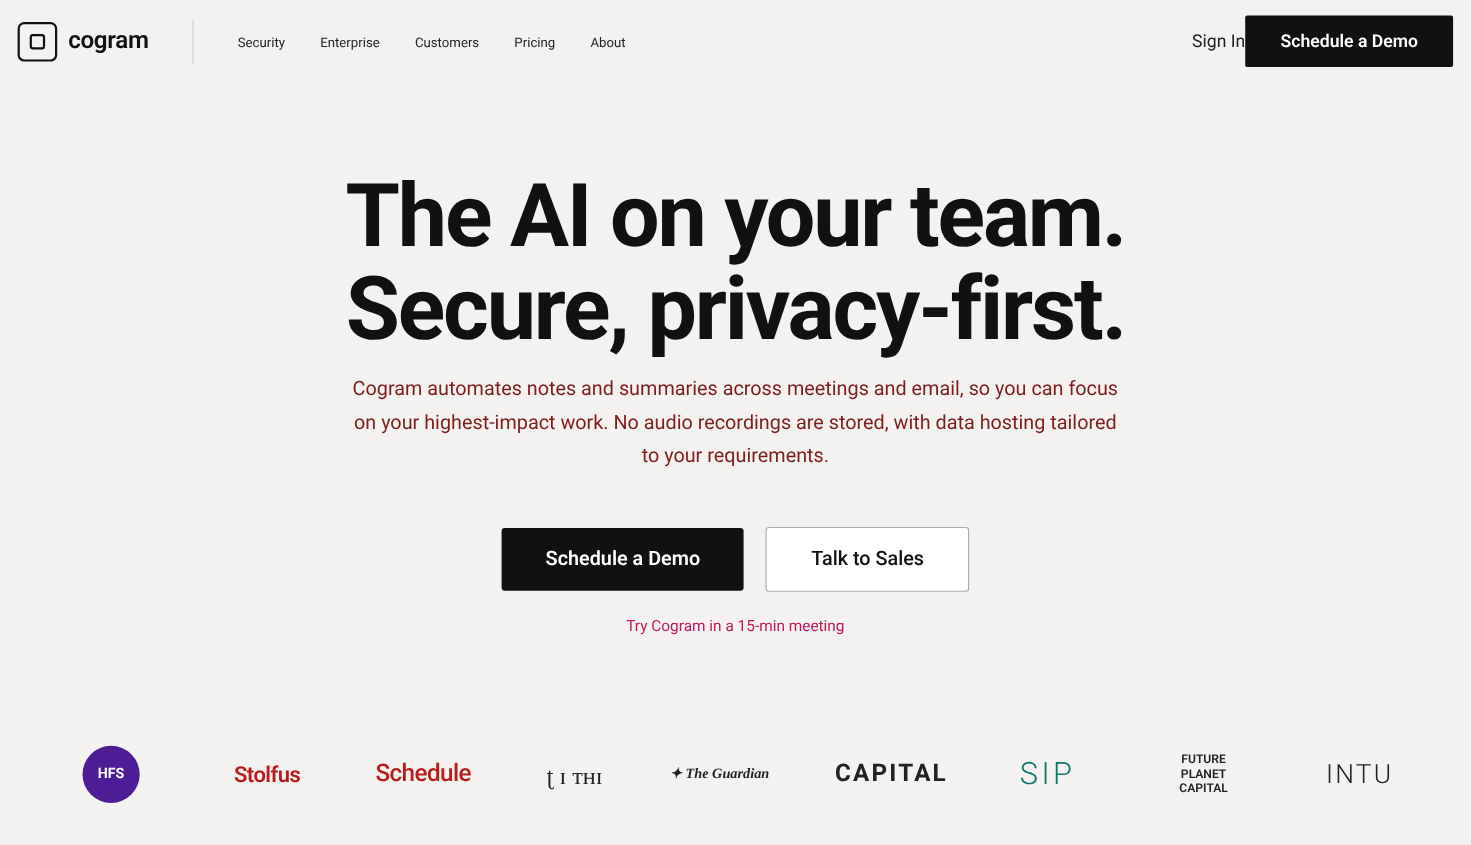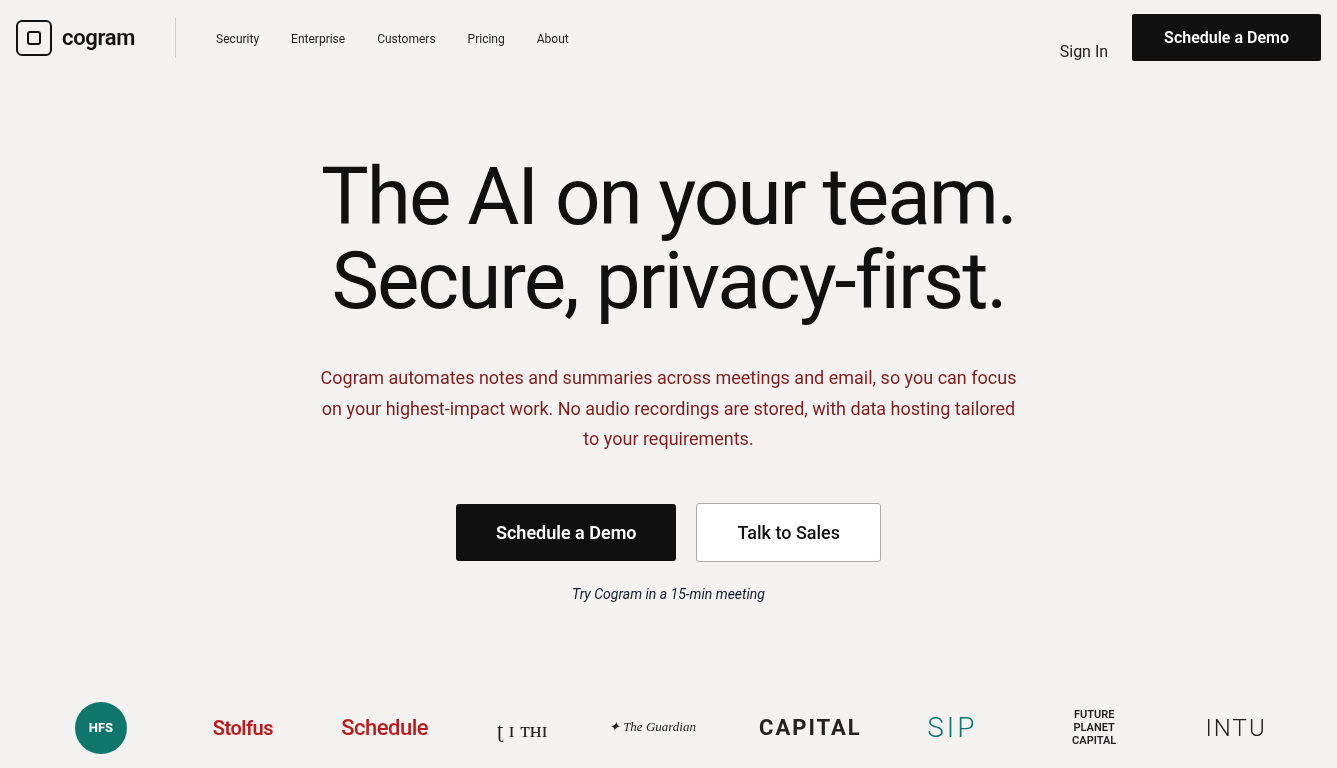--- a/index.html
+++ b/index.html
@@ -79,22 +79,21 @@
 
     .nav-links a {
       text-decoration: none;
       color: #222;
       font-size: 12px;
       font-weight: 400;
     }
 
     .nav-right {
       display: flex;
-      align-items: flex-end;
-      gap: 24px;
+      align-items: center;
     }
 
     .sign-in-btn {
       background: none;
       border: none;
       font-size: 16px;
       color: #222;
       cursor: pointer;
       font-family: inherit;
     }
@@ -117,26 +116,26 @@
       display: flex;
       flex-direction: column;
       align-items: center;
       justify-content: center;
       text-align: center;
       padding: 80px 40px 60px;
     }
 
     .hero-title {
       font-size: 80px;
-      font-weight: 400;
+      font-weight: 700;
       color: #111;
       line-height: 1.05;
       letter-spacing: -2px;
       max-width: 900px;
-      margin-bottom: 40px;
+      margin-bottom: 16px;
     }
 
     .hero-subtitle {
       font-size: 18px;
       color: #7f1d1d;
       line-height: 1.7;
       max-width: 700px;
       margin-bottom: 48px;
     }
 
@@ -166,23 +165,22 @@
       padding: 18px 40px;
       font-size: 18px;
       font-weight: 500;
       cursor: pointer;
       border-radius: 3px;
       font-family: inherit;
     }
 
     .hero-hint {
       font-size: 14px;
-      color: #0f172a;
+      color: #be185d;
       margin-top: 8px;
-      font-style: italic;
     }
 
     
     .logos-section {
       padding: 40px 40px 20px;
       display: flex;
       align-items: center;
       justify-content: space-between;
       gap: 20px;
     }
@@ -190,21 +188,21 @@
     .logo-item {
       display: flex;
       align-items: center;
       justify-content: center;
       flex: 1;
     }
 
     .logo-hfs {
       width: 52px;
       height: 52px;
-      background: #0f766e;
+      background: #4c1d95;
       border-radius: 50%;
       display: flex;
       align-items: center;
       justify-content: center;
       color: #fff;
       font-size: 13px;
       font-weight: 700;
     }
 
     .logo-text-brand {
@@ -225,21 +223,21 @@
       color: #222;
       font-style: normal;
       display: flex;
       align-items: center;
       gap: 2px;
     }
 
     .logo-guardian {
       font-size: 16px;
       color: #222;
-      font-weight: 400;
+      font-weight: 700;
     }
 
     .logo-kirkor {
       font-size: 22px;
       font-weight: 700;
       color: #222;
       letter-spacing: 2px;
     }
 
     .logo-sip {

